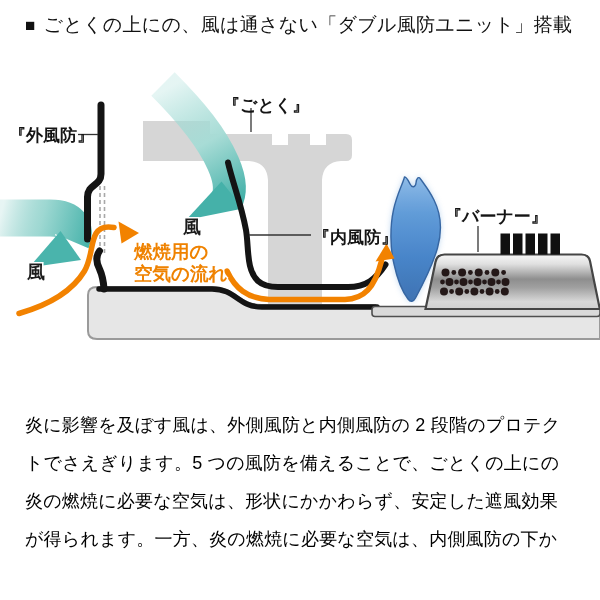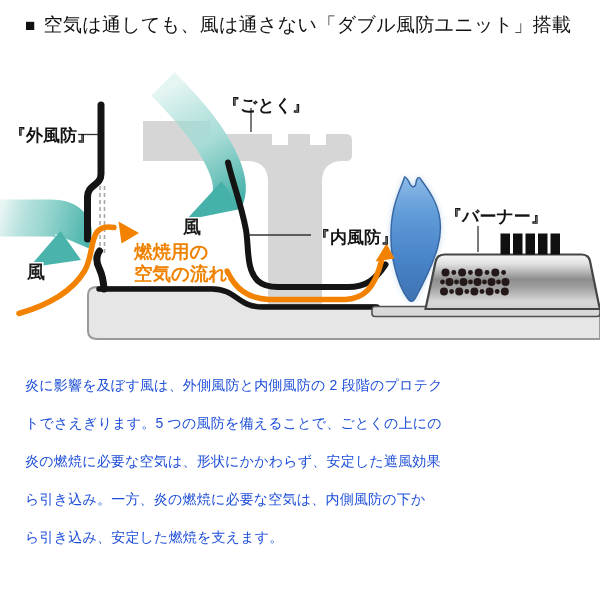--- a/index.html
+++ b/index.html
@@ -12,31 +12,31 @@
     display:flex;align-items:center;gap:8px;
     font-size:19px;font-weight:500;color:#111;letter-spacing:0.3px;white-space:nowrap;
   }
   .title-bullet{font-size:17px;line-height:1;color:#111;}
   .diagram{position:absolute;left:0;top:0;width:600px;height:360px;}
   svg text{font-family:"Liberation Sans","DejaVu Sans",sans-serif;}
   .lbl{font-size:17px;font-weight:700;fill:#141414;}
   .wind-lbl{font-size:18px;font-weight:700;fill:#1c1c1c;paint-order:stroke;stroke:#ffffff;stroke-width:3px;}
   .air-lbl{font-size:18.5px;font-weight:700;fill:#ef8200;paint-order:stroke;stroke:#ffffff;stroke-width:2.5px;}
   .body-text{
-    position:absolute;left:25px;top:366px;width:560px;
-    font-size:14px;line-height:38px;color:#1d4ed8;letter-spacing:0.2px;
+    position:absolute;left:25px;top:406px;width:560px;
+    font-size:18px;line-height:38px;color:#000000;letter-spacing:0.2px;
   }
   .body-line{white-space:nowrap;}
 </style>
 </head>
 <body>
 
 <div class="title-row">
   <span class="title-bullet">■</span>
-  <span>空気は通しても、風は通さない「ダブル風防ユニット」搭載</span>
+  <span>ごとくの上にの、風は通さない「ダブル風防ユニット」搭載</span>
 </div>
 
 <svg class="diagram" viewBox="0 0 600 360">
   <defs>
     <linearGradient id="tealLGrad" gradientUnits="userSpaceOnUse" x1="0" y1="218" x2="88" y2="240">
       <stop offset="0" stop-color="#7ac8c1" stop-opacity="0.18"></stop>
       <stop offset="0.45" stop-color="#9ed8d2"></stop>
       <stop offset="1" stop-color="#4ab4ac"></stop>
     </linearGradient>
     <linearGradient id="tealTGrad" gradientUnits="userSpaceOnUse" x1="165" y1="90" x2="230" y2="205">
@@ -151,15 +151,14 @@
   <text class="wind-lbl" x="27" y="278">風</text>
   <text class="wind-lbl" x="183" y="233">風</text>
   <text class="air-lbl" x="134" y="258">燃焼用の</text>
   <text class="air-lbl" x="134" y="280">空気の流れ</text>
 </svg>
 
 <div class="body-text">
   <div class="body-line">炎に影響を及ぼす風は、外側風防と内側風防の 2 段階のプロテク</div>
   <div class="body-line">トでさえぎります。5 つの風防を備えることで、ごとくの上にの</div>
   <div class="body-line">炎の燃焼に必要な空気は、形状にかかわらず、安定した遮風効果</div>
-  <div class="body-line">ら引き込み。一方、炎の燃焼に必要な空気は、内側風防の下か</div>
-  <div class="body-line">ら引き込み、安定した燃焼を支えます。</div>
+  <div class="body-line">が得られます。一方、炎の燃焼に必要な空気は、内側風防の下か</div>
 </div>
 
 </body></html>

